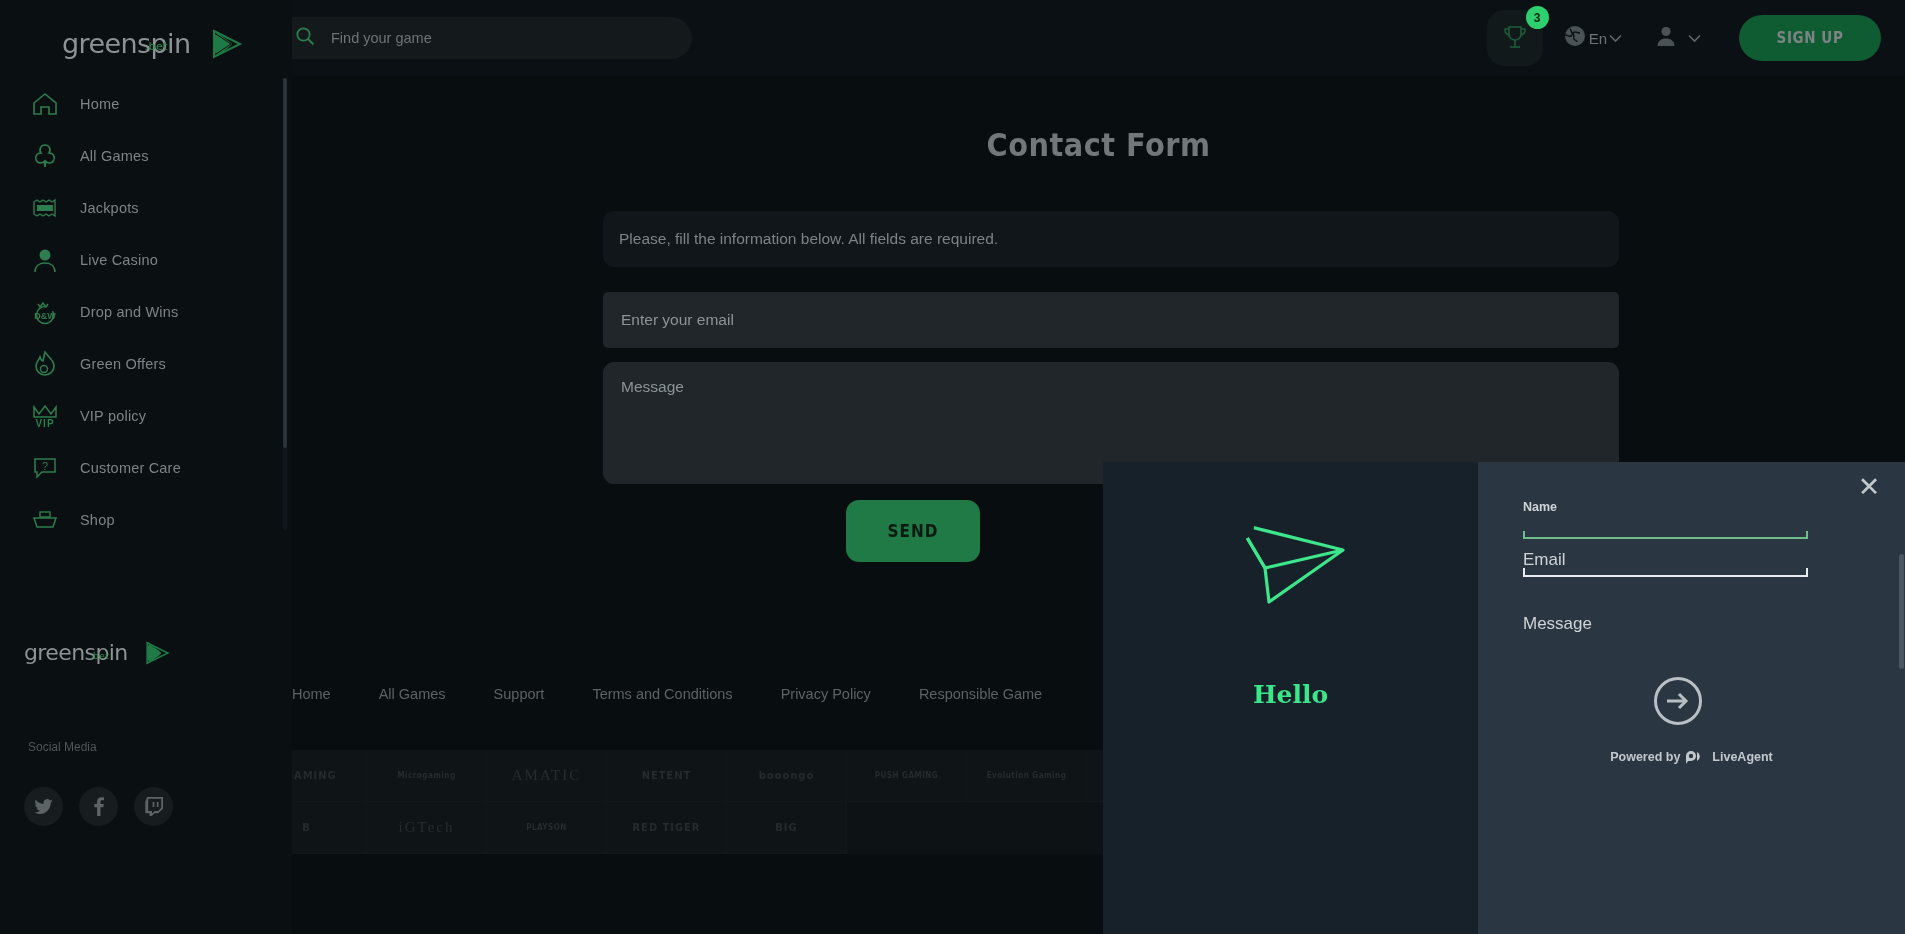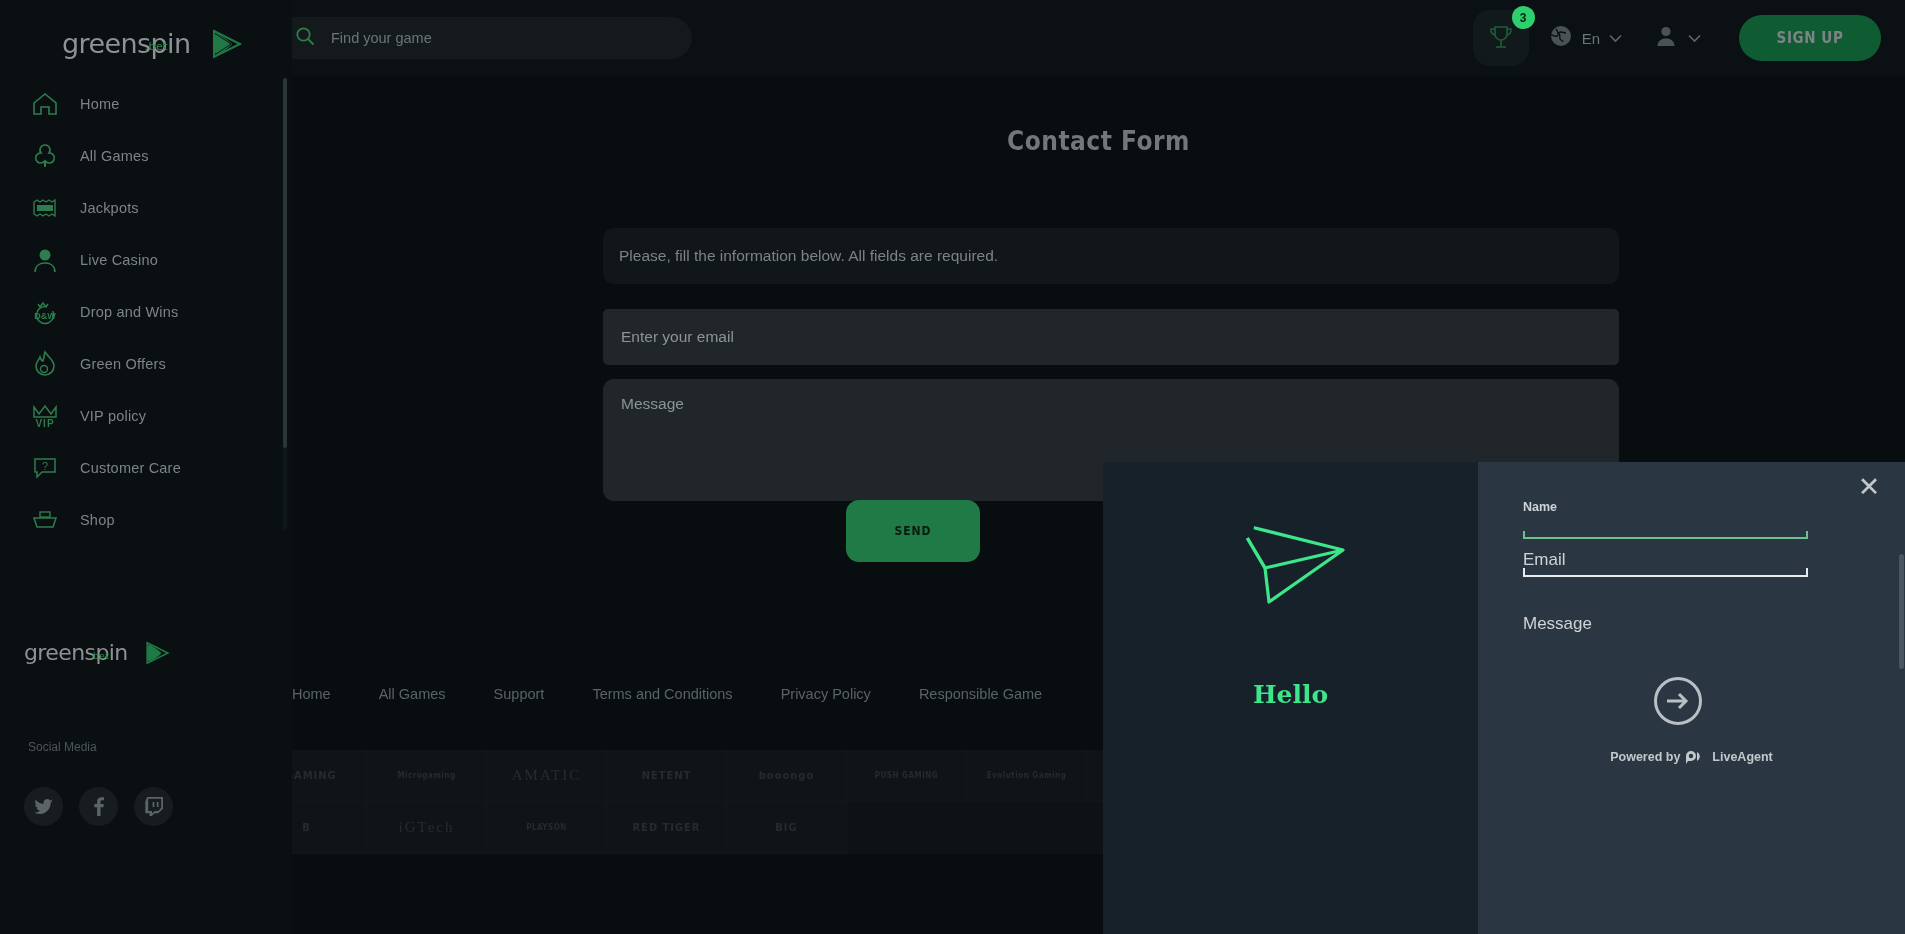--- a/index.html
+++ b/index.html
@@ -65,38 +65,38 @@
   .hdr-right{position:absolute;right:24px;top:0;height:76px;display:flex;align-items:center;gap:0px;}
   .trophy-btn{
     position:relative;width:56px;height:56px;border-radius:17px;background:#12191b;
     display:flex;align-items:center;justify-content:center;cursor:pointer;margin-right:20px;
   }
   .badge{
     position:absolute;top:-4px;right:-6px;width:23px;height:23px;border-radius:50%;
     background:#2ecf6e;color:#06240f;font-size:12px;font-weight:bold;
     display:flex;align-items:center;justify-content:center;
   }
-  .lang-btn{display:flex;align-items:center;gap:9px;cursor:pointer;margin-right:32px;}
+  .lang-btn{display:flex;align-items:center;gap:2px;cursor:pointer;margin-right:32px;}
   .lang-txt{font-size:15px;color:#6d7476;}
   .user-btn{display:flex;align-items:center;gap:10px;cursor:pointer;margin-right:38px;}
   .signup-btn{
     width:142px;height:46px;border-radius:23px;background:#0f5c32;
     display:flex;align-items:center;justify-content:center;cursor:pointer;
     font-size:15px;font-weight:bold;color:#7d8486;letter-spacing:.6px;
     font-family:"DejaVu Sans Condensed","Liberation Sans",sans-serif;
   }
 
   
   .main{position:absolute;left:292px;top:76px;width:1613px;height:570px;background:#080e10;}
   .page-title{
     position:absolute;top:50px;left:0;width:1613px;text-align:center;
-    font-size:26px;font-weight:bold;color:#72787a;letter-spacing:.5px;
+    font-size:32px;font-weight:bold;color:#72787a;letter-spacing:.5px;
     font-family:"DejaVu Sans Condensed","Liberation Sans",sans-serif;
   }
-  .form-wrap{position:absolute;left:311px;top:152px;width:1016px;}
+  .form-wrap{position:absolute;left:311px;top:135px;width:1016px;}
   .form-note{
     height:56px;border-radius:11px;background:#10161a;display:flex;align-items:center;
     padding-left:16px;font-size:15.5px;color:#7c8385;
   }
   .fld-email{
     margin-top:25px;height:56px;border-radius:5px;background:#20262a;
     display:flex;align-items:center;padding-left:18px;
   }
   .fld-email input{
     background:none;border:none;outline:none;font-size:15.5px;color:#d0d4d6;
@@ -107,21 +107,21 @@
     margin-top:14px;height:122px;border-radius:11px;background:#20262a;padding:16px 0 0 18px;
   }
   .fld-msg textarea{
     background:none;border:none;outline:none;resize:none;font-size:15.5px;color:#d0d4d6;
     font-family:inherit;width:95%;height:90px;
   }
   .fld-msg textarea::placeholder{color:#8d9496;}
   .send-btn{
     position:absolute;left:554px;top:424px;width:134px;height:62px;border-radius:13px;
     background:#1f7a45;display:flex;align-items:center;justify-content:center;
-    font-size:12px;font-weight:bold;color:#0a1a10;letter-spacing:1px;cursor:pointer;
+    font-size:17px;font-weight:bold;color:#0a1a10;letter-spacing:1px;cursor:pointer;
     font-family:"DejaVu Sans Condensed","Liberation Sans",sans-serif;
   }
 
   
   .footer{position:absolute;left:292px;top:646px;width:1613px;height:288px;background:#080d0f;}
   .foot-links{
     position:absolute;left:0;top:40px;width:1000px;display:flex;gap:0;align-items:center;
   }
   .foot-link{font-size:14.5px;color:#5c6365;margin-right:48px;cursor:pointer;white-space:nowrap;}
   .providers{

